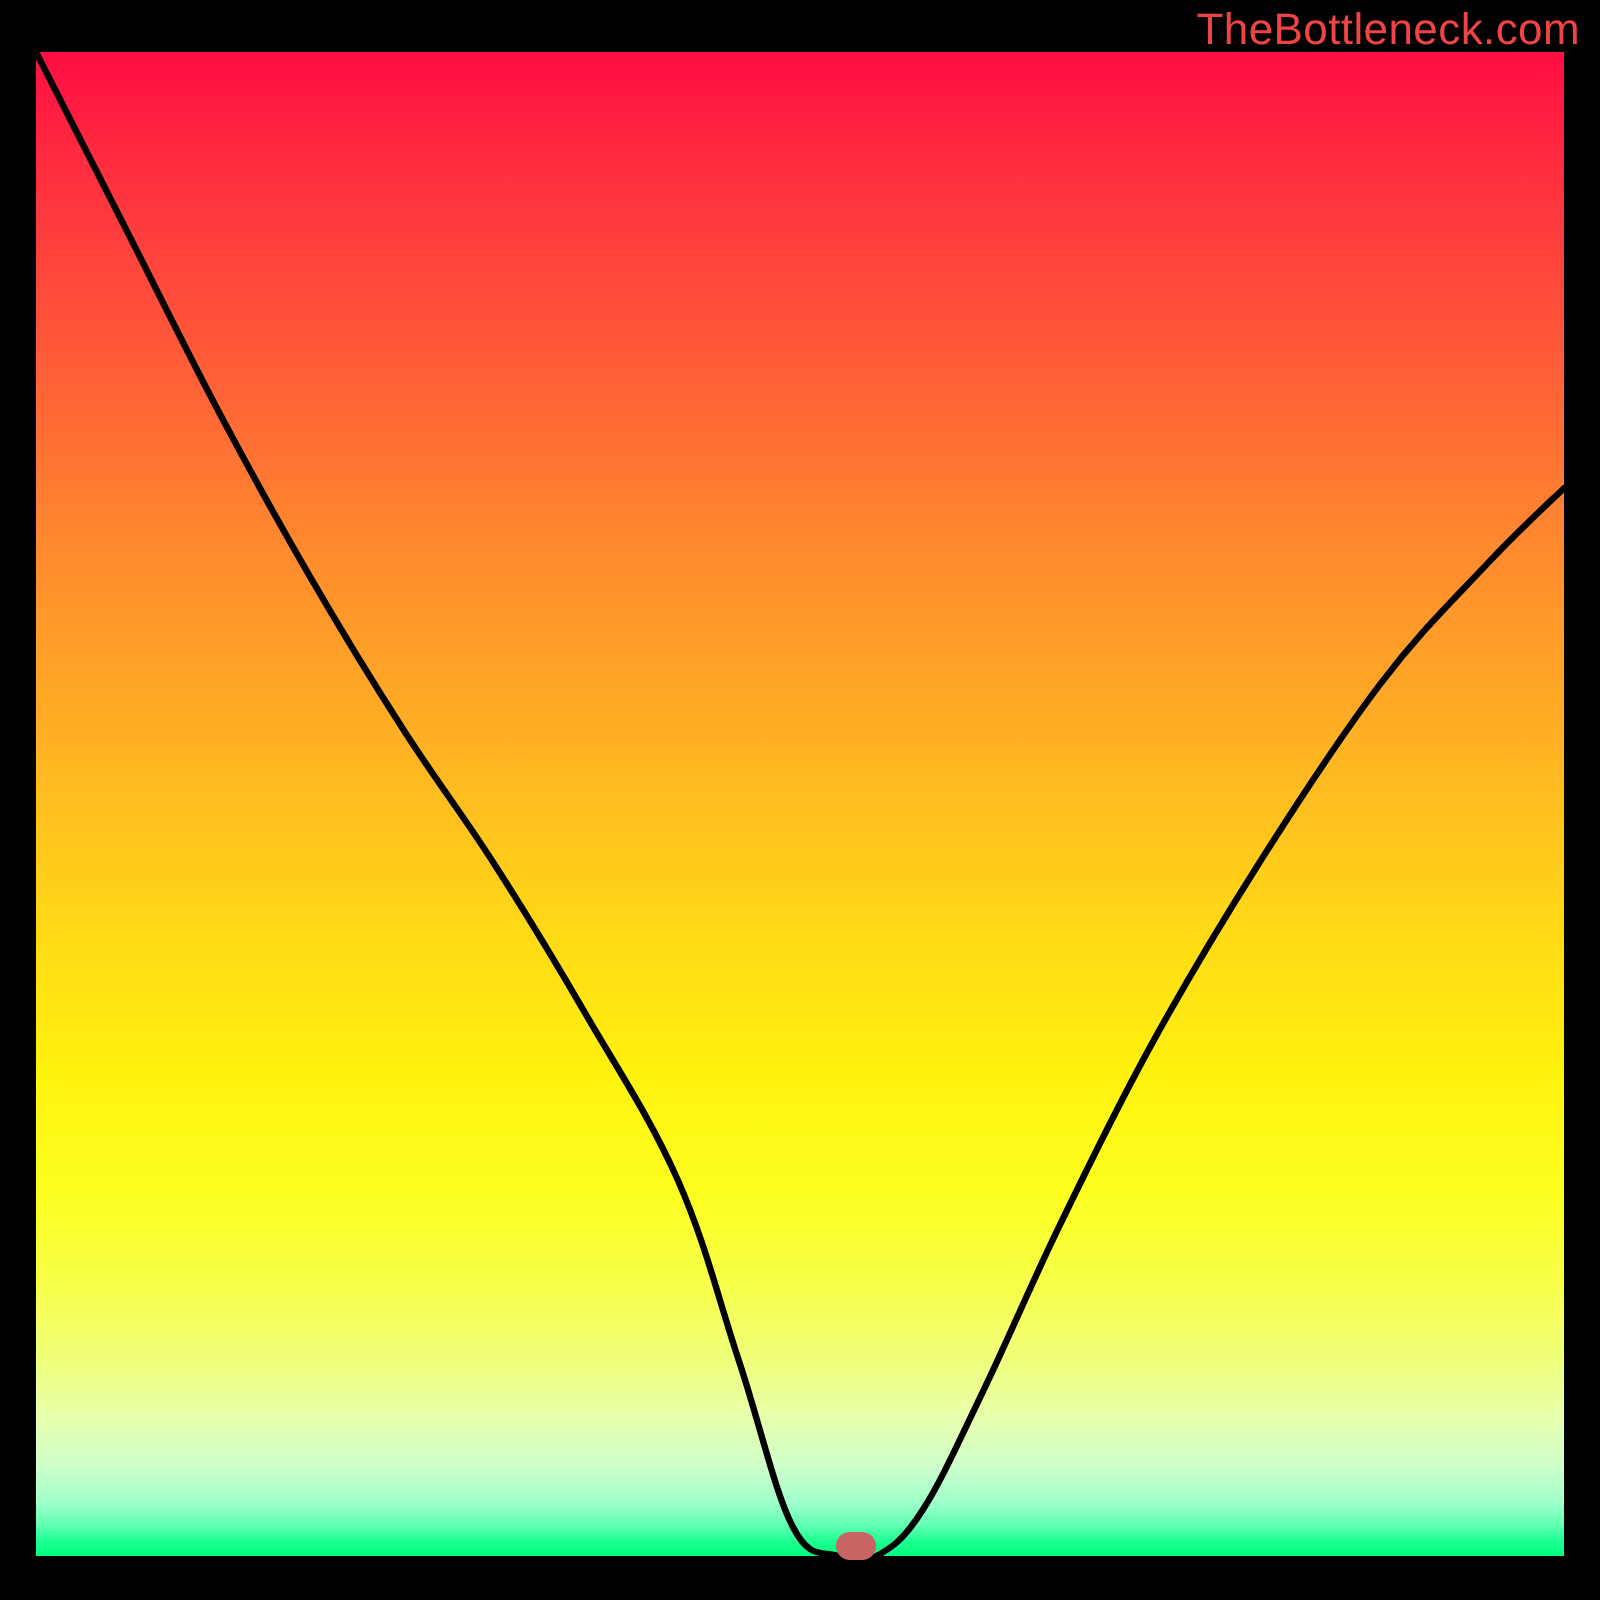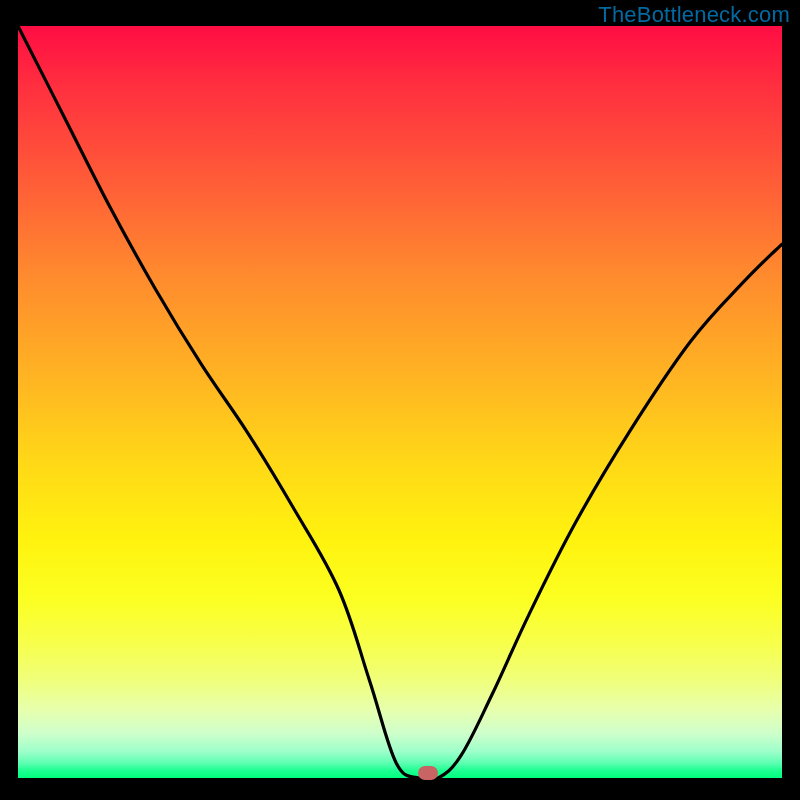--- a/index.html
+++ b/index.html
@@ -8,21 +8,21 @@
     height: 800px;
     background: #000;
     position: relative;
     font-family: Arial, Helvetica, sans-serif;
     overflow: hidden;
   }
   .watermark {
     position: absolute;
     top: 2px;
     right: 10px;
-    color: #0369a1;
+    color: #ef4444;
     font-size: 22px;
     font-weight: 500;
     z-index: 20;
     letter-spacing: 0.2px;
   }
   .plot {
     position: absolute;
     left: 18px;
     top: 26px;
     width: 764px;

